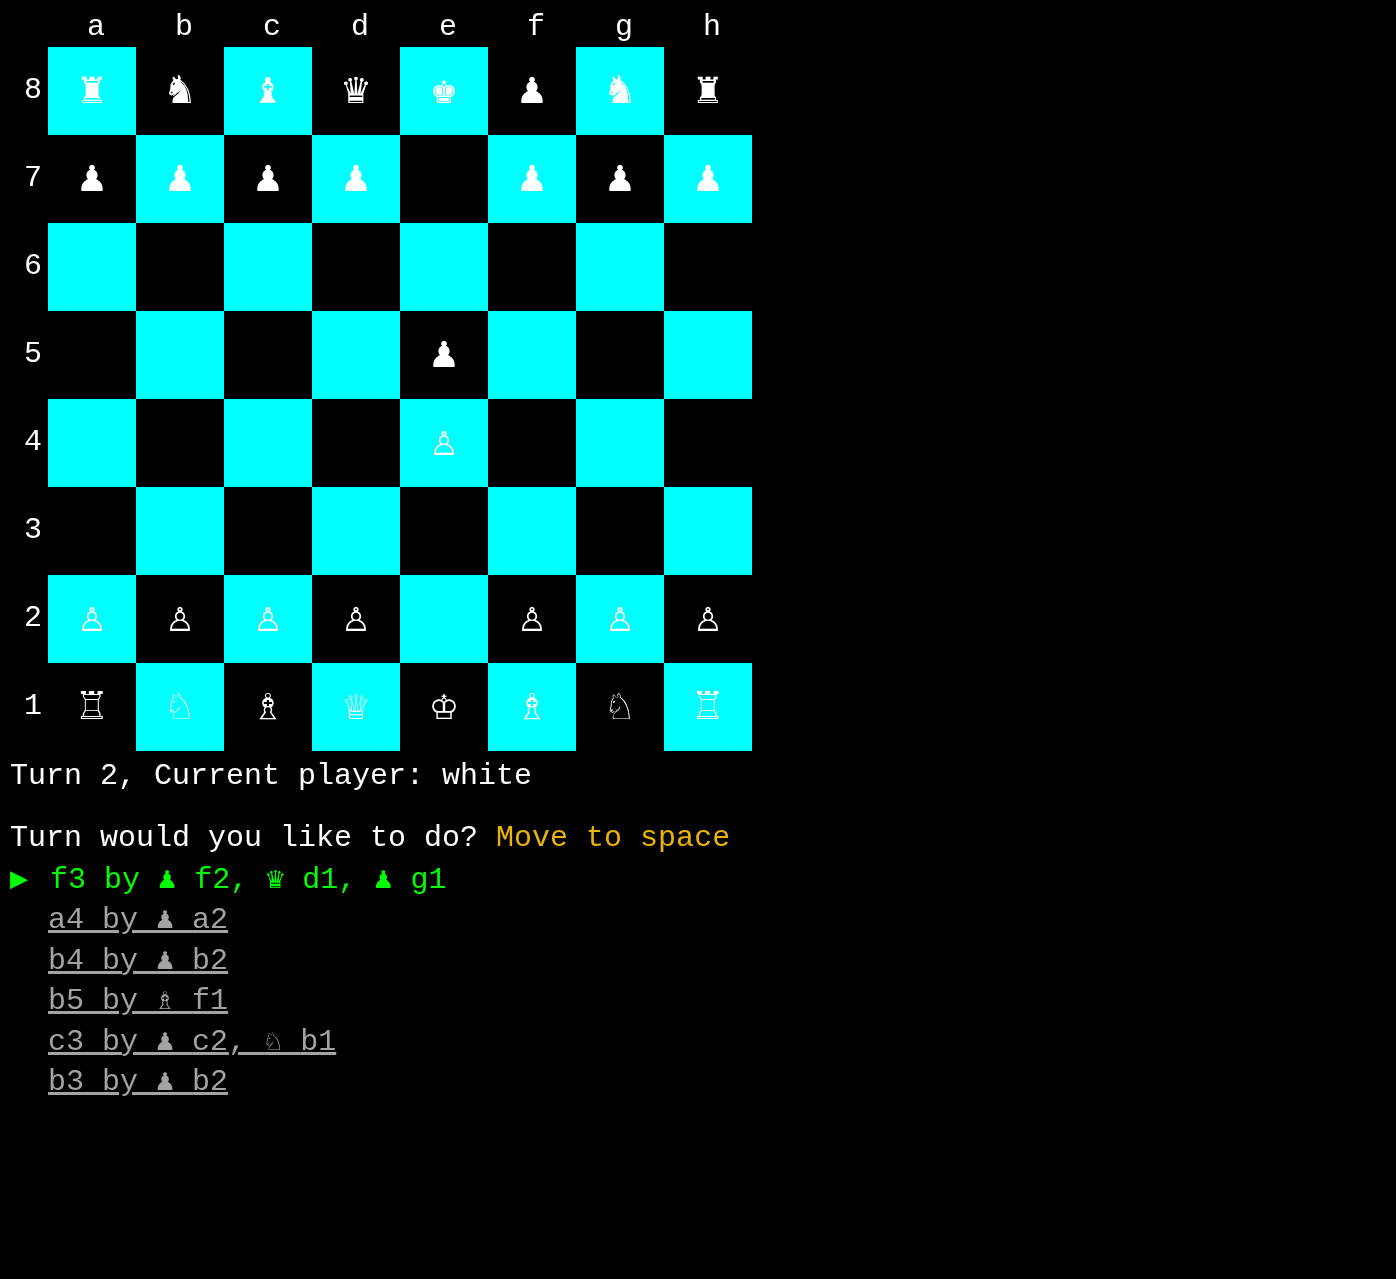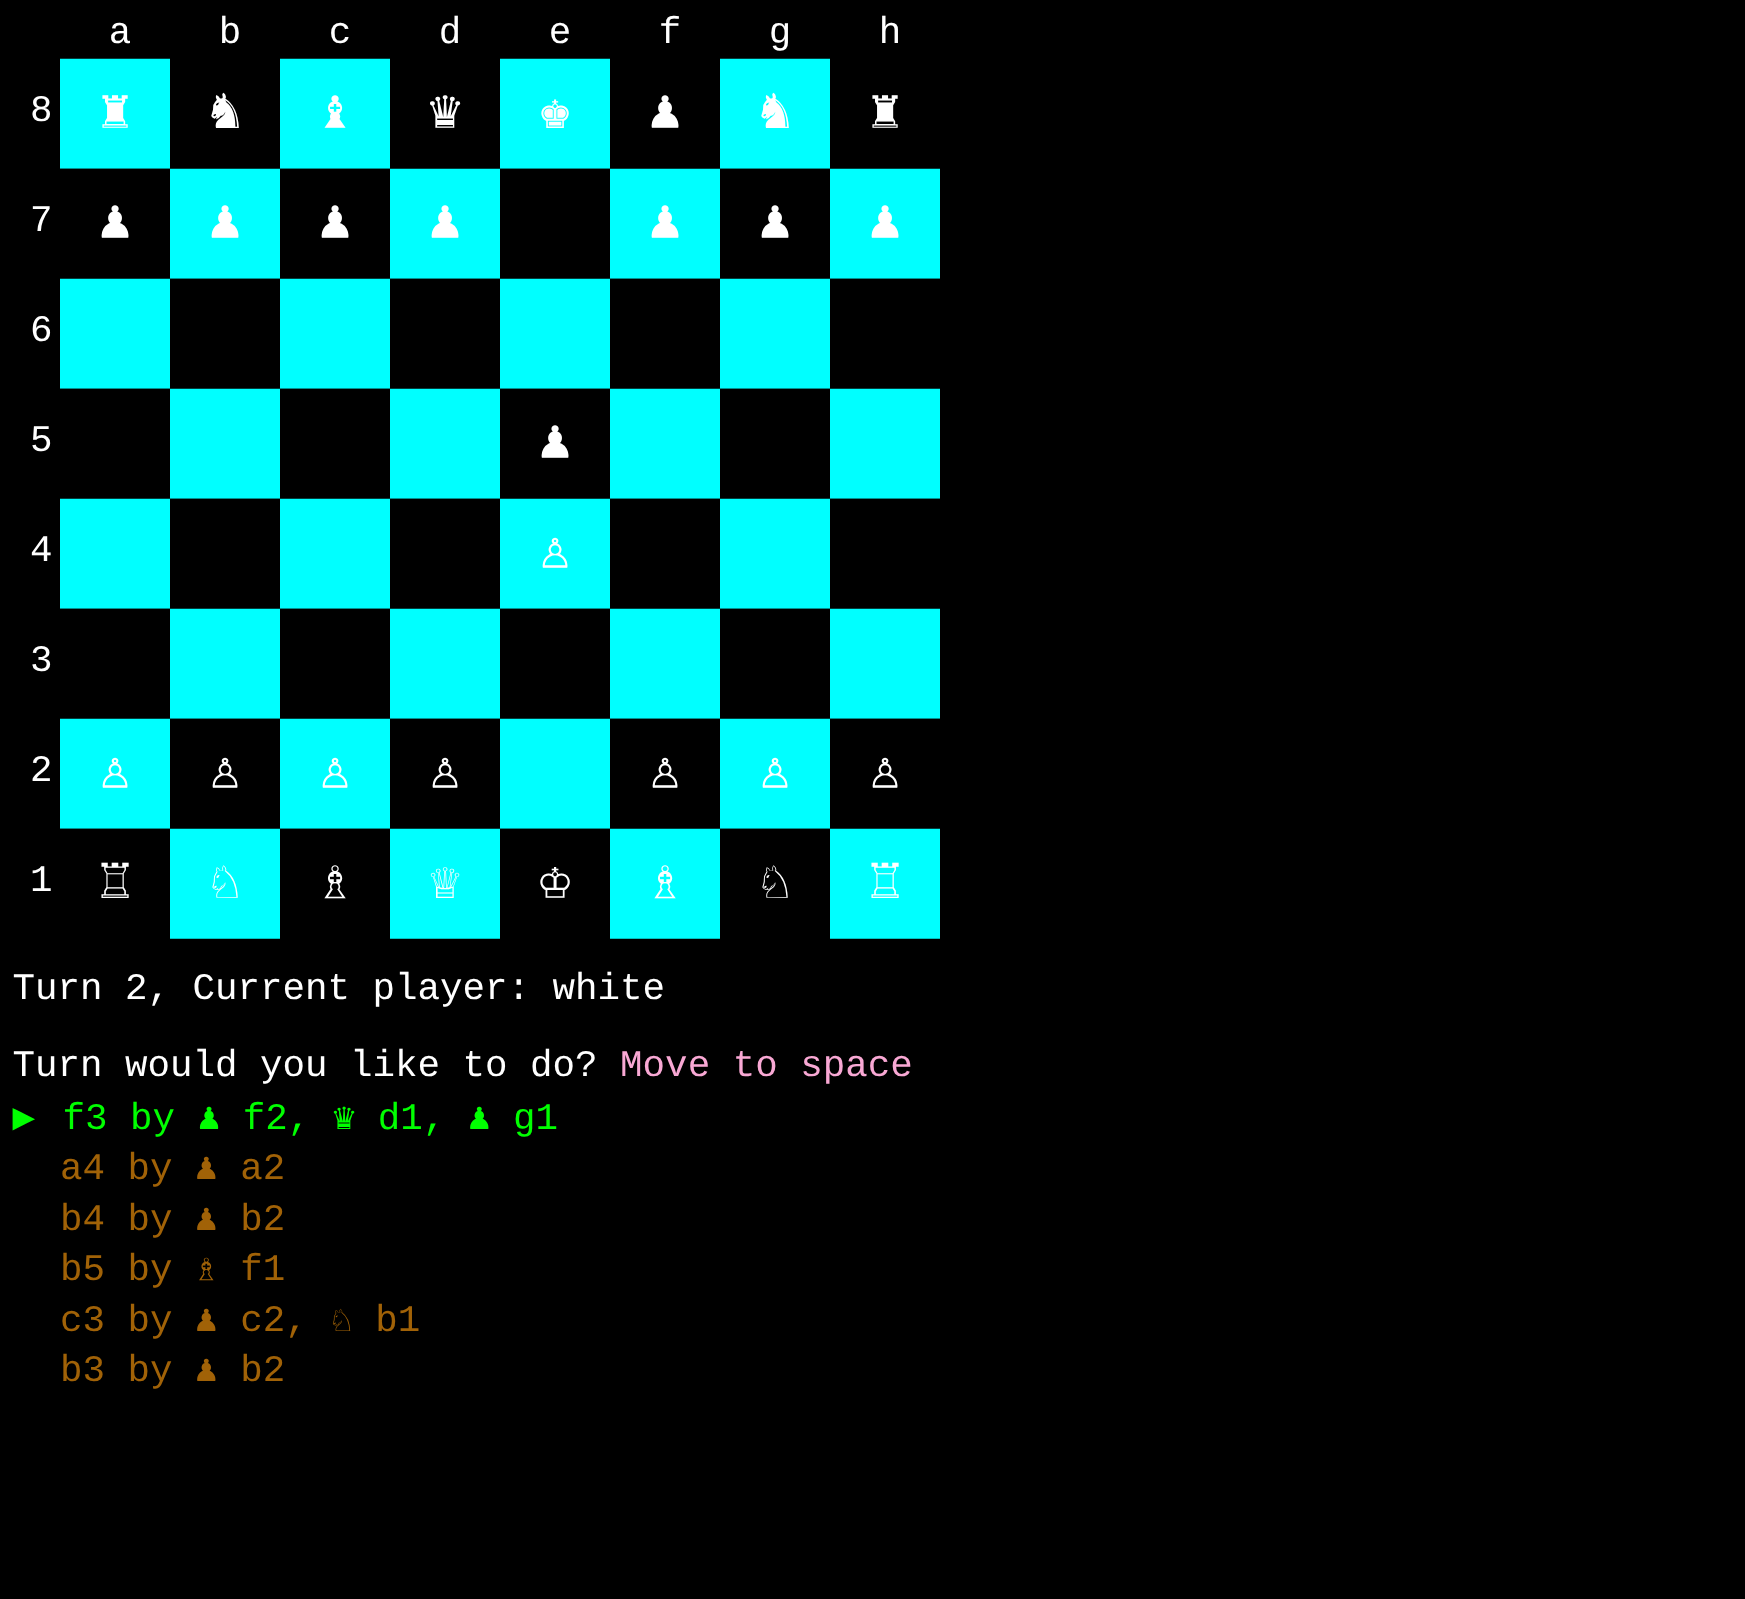--- a/index.html
+++ b/index.html
@@ -53,48 +53,48 @@
       justify-content: center;
       font-size: 44px;
       line-height: 1;
     }
     .cell.cyan { background: #00ffff; color: #fff; }
     .cell.black { background: #000; color: #fff; }
     .cell.cyan .piece { color: #fff; }
     .cell.black .piece { color: #fff; }
     .status-line {
       padding-left: 10px;
-      margin-top: 24px;
+      margin-top: 8px;
       font-size: 30px;
       color: #fff;
     }
     .prompt-area {
       padding-left: 10px;
       margin-top: 28px;
     }
     .prompt-line {
       font-size: 30px;
       color: #fff;
       white-space: pre;
     }
-    .prompt-line .green { color: #f9a8d4; }
+    .prompt-line .green { color: #eab308; }
     .move-list {
       margin-top: 4px;
       padding-left: 10px;
     }
     .move-item {
       font-size: 30px;
       display: flex;
       flex-direction: row;
       align-items: center;
       white-space: pre;
       line-height: 1.35;
     }
     .move-item.selected { color: #00ff00; }
-    .move-item.normal { color: #a16207; padding-left: 38px; }
+    .move-item.normal { color: #a3a3a3; padding-left: 38px; text-decoration: underline; }
     .arrow {
       color: #00ff00;
       margin-right: 4px;
       font-size: 30px;
     }
   </style>
 </head>
 <body>
 
 <div>

